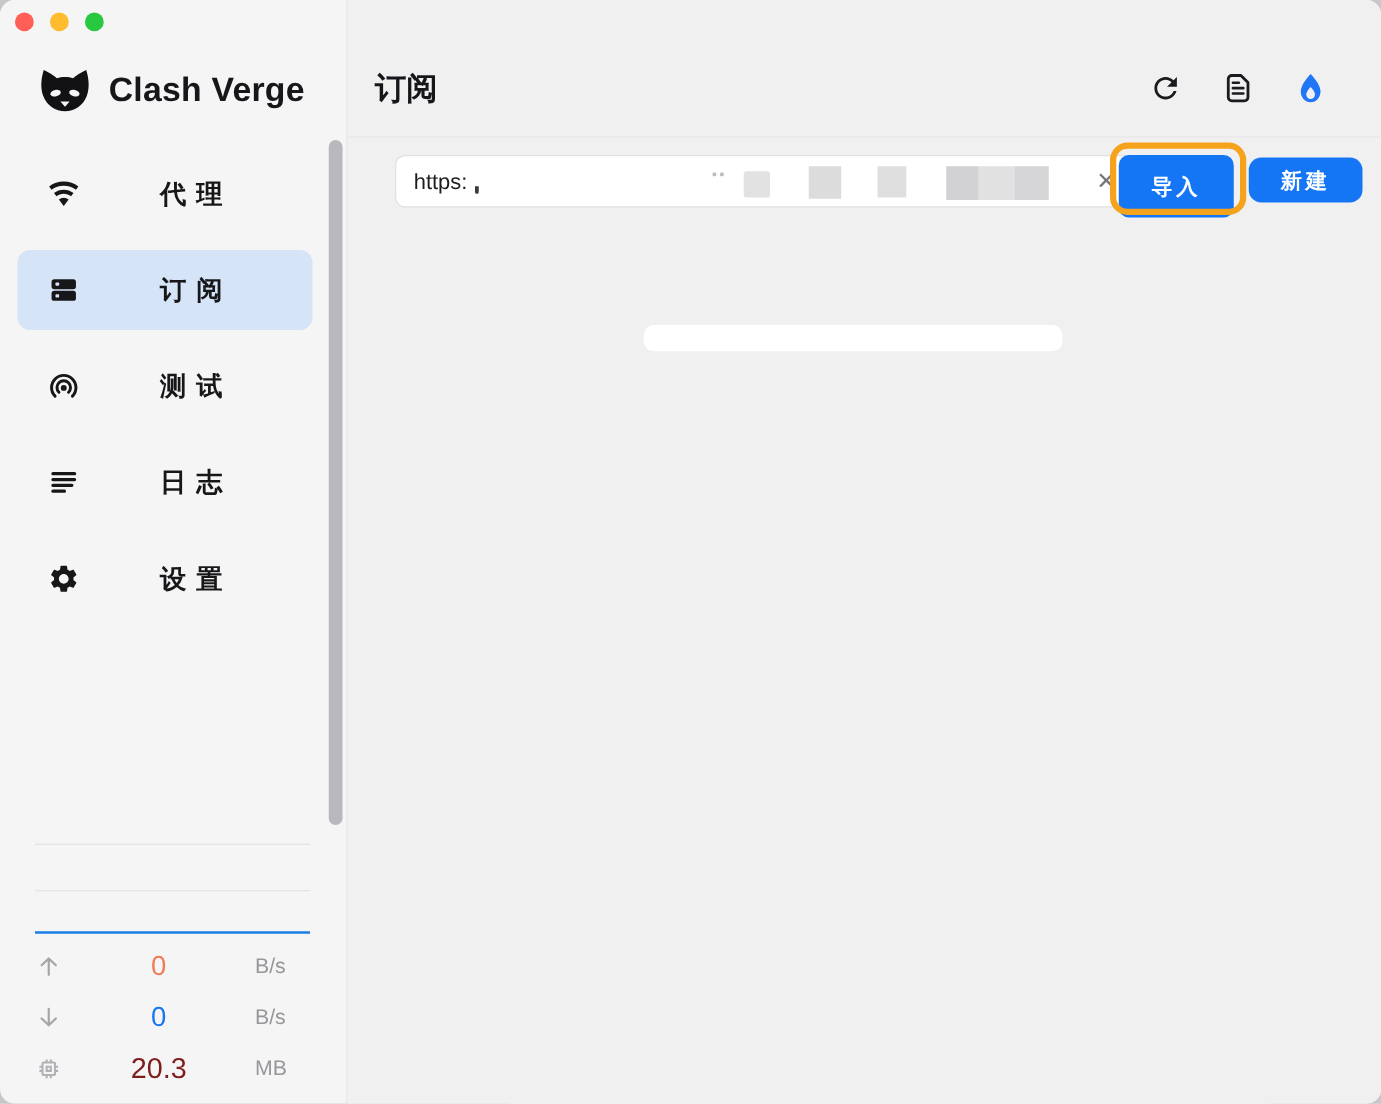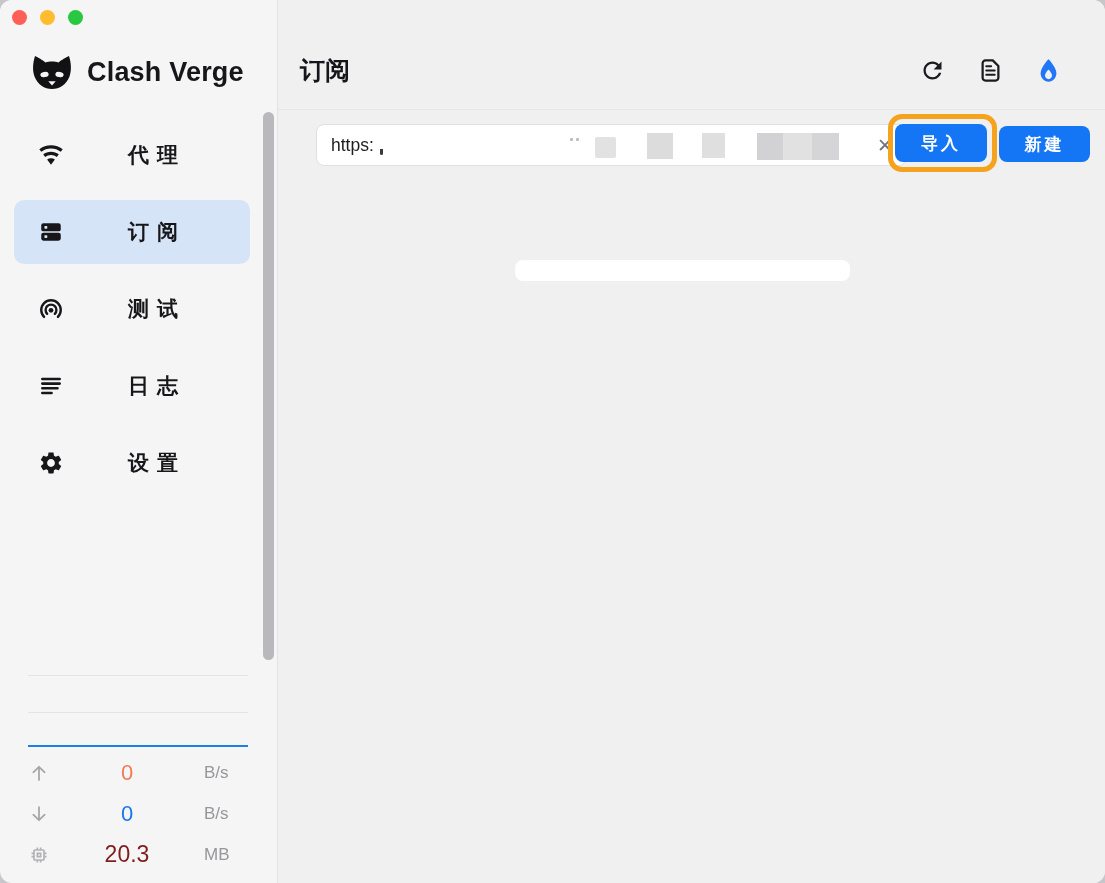--- a/index.html
+++ b/index.html
@@ -72,22 +72,22 @@
   .r-b5 { left:466px; top:8px;  width:29px; height:27px; background:#e1e1e2; }
   .r-b6 { left:495px; top:8px;  width:27px; height:27px; background:#d5d5d7; }
   .white-blob { position:absolute; left:237px; top:150px; width:335px; height:21px;
                 background:#ffffff; border-radius:8px; z-index:3; }
   .clear-btn { position:absolute; right:13px; top:9px; font-size:19px; color:#76767a;
                cursor:pointer; line-height:24px; }
 
   .btn { position:absolute; border:none; border-radius:8px; background:#1576f5; color:#ffffff;
          font-size:17px; font-weight:700; letter-spacing:3px; cursor:pointer;
          font-family:"Liberation Sans", sans-serif; display:flex; align-items:center; justify-content:center; }
-  .btn-import { left:617px; top:14px; width:92px; height:38px; }
-  .btn-new    { left:721px; top:16px; width:91px; height:36px; }
+  .btn-import { left:617px; top:14px; width:92px; height:50px; }
+  .btn-new    { left:721px; top:16px; width:91px; height:36px;border-radius:10px; }
   .import-ring { position:absolute; left:610px; top:4px; width:109px; height:58px;
                  border:5px solid #f5a21d; border-radius:14px; pointer-events:none; z-index:4; }
 </style>
 </head>
 <body>
 
 <div class="window">
 
   <div class="traffic">
     <span class="tl red"></span>

